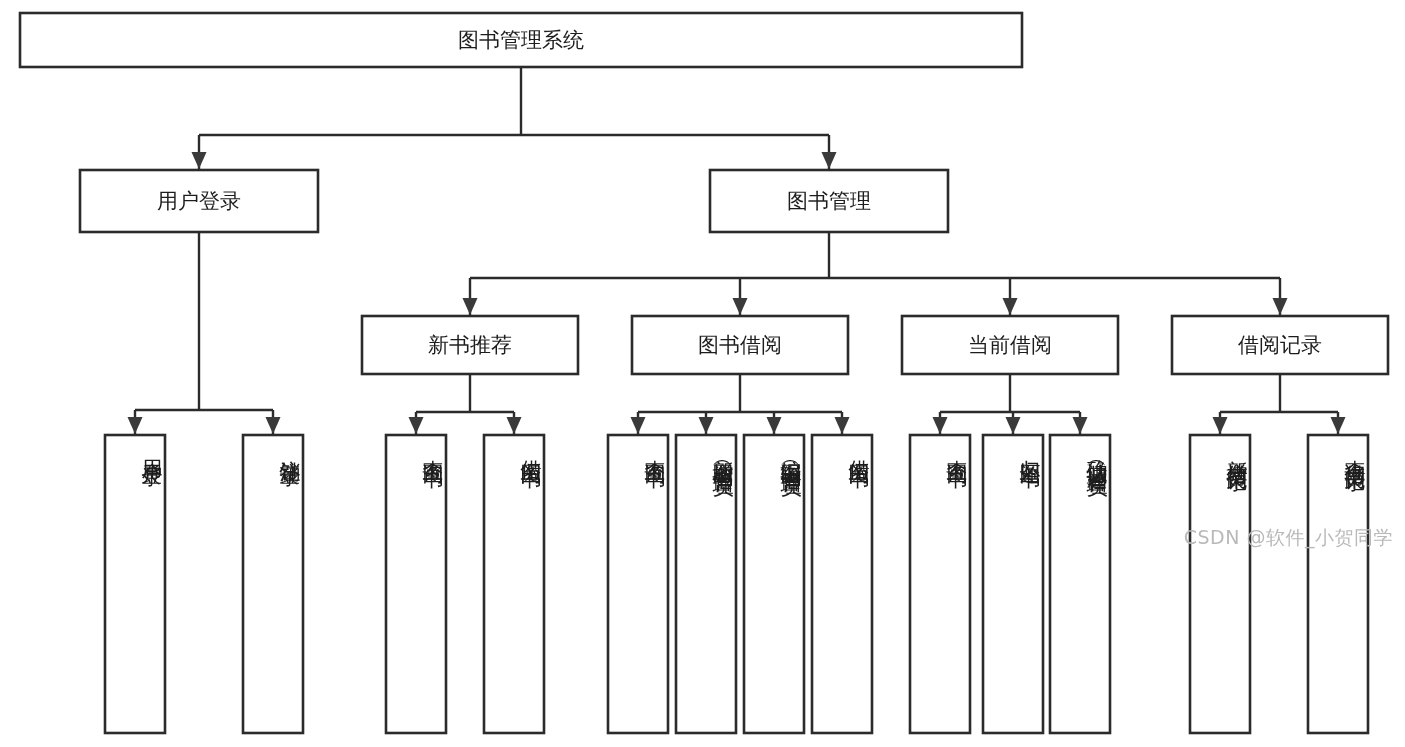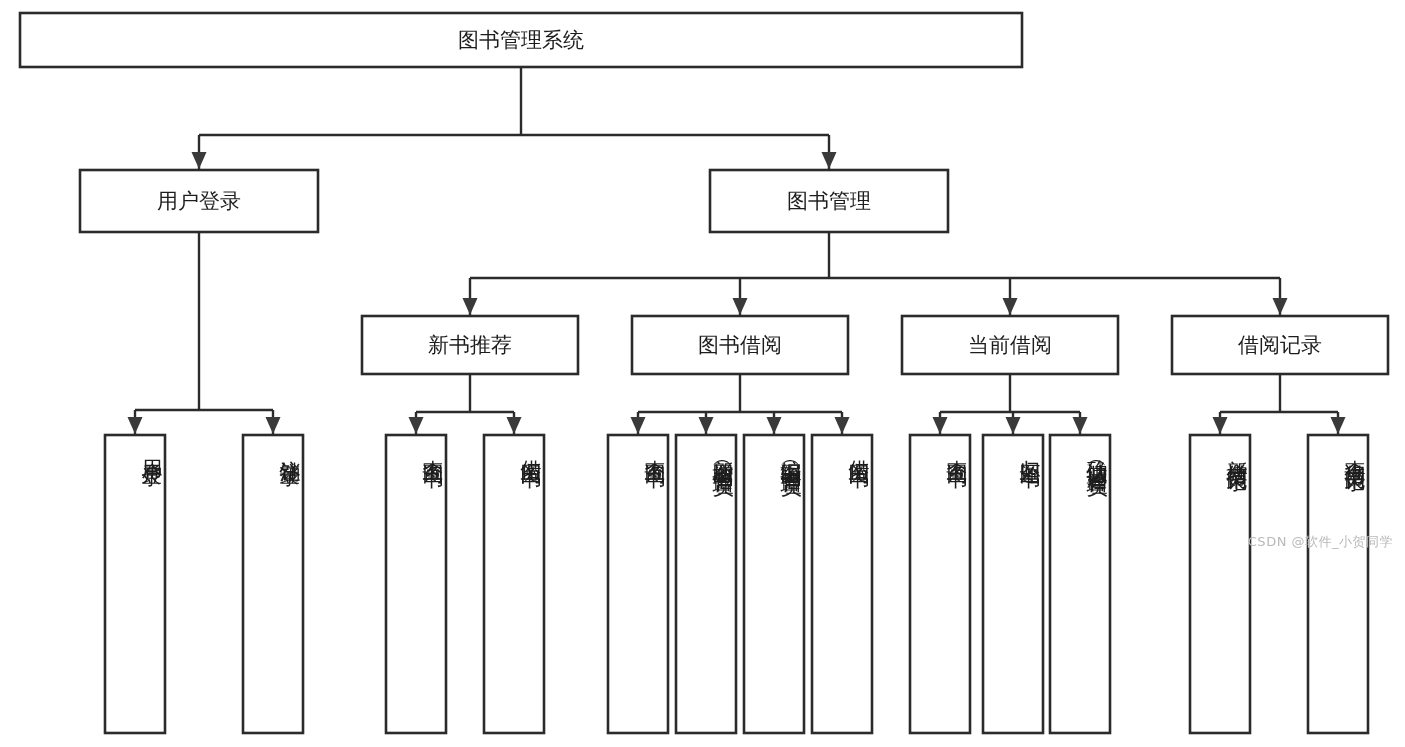--- a/index.html
+++ b/index.html
@@ -61,21 +61,21 @@
     text-align: left;
     white-space: nowrap;
     pointer-events: none;
     display: block;
   }
   #watermark {
     position: absolute;
     right: 12px;
     bottom: 6px;
     font-family: "DejaVu Sans", "Liberation Sans", sans-serif;
-    font-size: 13px;
+    font-size: 19px;
     color: #b9b9b9;
     letter-spacing: 0.5px;
     white-space: nowrap;
   }
 </style>
 </head>
 <body>
 
 <div id="diagram-root">
 

